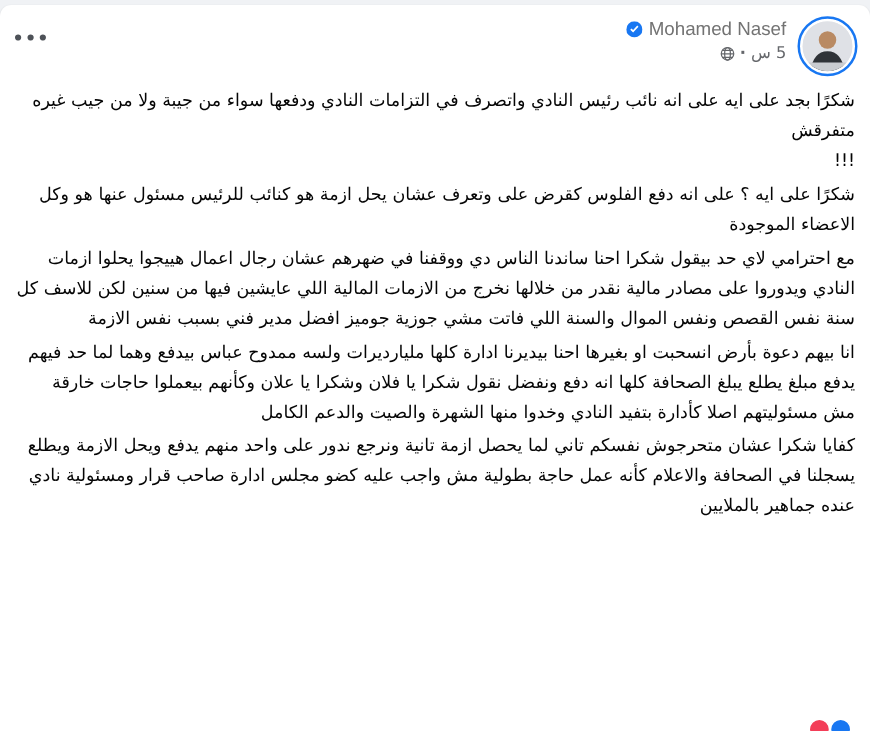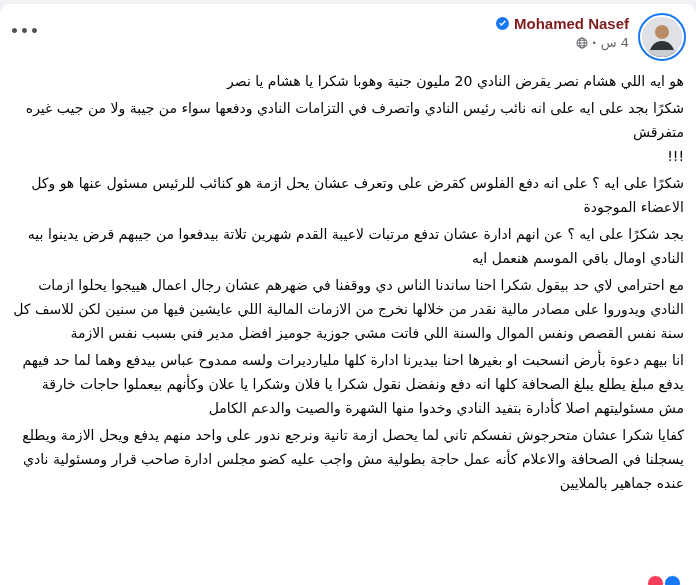--- a/index.html
+++ b/index.html
@@ -50,22 +50,22 @@
     padding-top: 2px;
   }
   .name-row {
     display: flex;
     align-items: center;
     gap: 5px;
     direction: rtl;
   }
   .author-name {
     font-size: 15px;
-    font-weight: bold;
-    color: #7f1d1d;
+    font-weight: normal;
+    color: #737373;
     cursor: pointer;
     font-family: "Liberation Sans", "DejaVu Sans", sans-serif;
   }
   .verified-badge { display: inline-flex; }
   .meta-row {
     display: flex;
     align-items: center;
     gap: 4px;
     direction: rtl;
     color: #65676b;
@@ -133,43 +133,41 @@
       <div class="name-row">
         <span class="author-name">Mohamed Nasef</span>
         <span class="verified-badge">
           <svg width="13" height="13" viewBox="0 0 13 13">
             <circle cx="6.5" cy="6.5" r="6.5" fill="#1877f2"></circle>
             <path d="M3.2 6.7 L5.5 9 L9.8 4.4 L8.8 3.4 L5.5 6.9 L4.2 5.7 Z" fill="#ffffff"></path>
           </svg>
         </span>
       </div>
       <div class="meta-row">
-        <span>4 س</span>
+        <span>5 س</span>
         <span class="meta-dot">·</span>
         <span style="display:inline-flex;">
           <svg width="12" height="12" viewBox="0 0 12 12" fill="none" stroke="#65676b" stroke-width="1">
             <circle cx="6" cy="6" r="5"></circle>
             <ellipse cx="6" cy="6" rx="2.3" ry="5"></ellipse>
             <line x1="1" y1="6" x2="11" y2="6"></line>
             <line x1="1.6" y1="3.2" x2="10.4" y2="3.2"></line>
             <line x1="1.6" y1="8.8" x2="10.4" y2="8.8"></line>
           </svg>
         </span>
       </div>
     </div>
 
     <div class="more-button">•••</div>
   </div>
 
   <div class="post-body">
-    <p class="post-paragraph">هو ايه اللي هشام نصر يقرض النادي 20 مليون جنية وهوبا شكرا يا هشام يا نصر</p>
     <p class="post-paragraph">شكرًا بجد على ايه على انه نائب رئيس النادي واتصرف في التزامات النادي ودفعها سواء من جيبة ولا من جيب غيره متفرقش
 !!!</p>
     <p class="post-paragraph">شكرًا على ايه ؟ على انه دفع الفلوس كقرض على وتعرف عشان يحل ازمة هو كنائب للرئيس مسئول عنها هو وكل الاعضاء الموجودة</p>
-    <p class="post-paragraph">بجد شكرًا على ايه ؟ عن انهم ادارة عشان تدفع مرتبات لاعيبة القدم شهرين تلاتة بيدفعوا من جيبهم قرض يدينوا بيه النادي اومال باقي الموسم هنعمل ايه</p>
     <p class="post-paragraph">مع احترامي لاي حد بيقول شكرا احنا ساندنا الناس دي ووقفنا في ضهرهم عشان رجال اعمال هييجوا يحلوا ازمات النادي ويدوروا على مصادر مالية نقدر من خلالها نخرج من الازمات المالية اللي عايشين فيها من سنين لكن للاسف كل سنة نفس القصص ونفس الموال والسنة اللي فاتت مشي جوزية جوميز افضل مدير فني بسبب نفس الازمة</p>
     <p class="post-paragraph">انا بيهم دعوة بأرض انسحبت او بغيرها احنا بيديرنا ادارة كلها مليارديرات ولسه ممدوح عباس بيدفع وهما لما حد فيهم يدفع مبلغ يطلع يبلغ الصحافة كلها انه دفع ونفضل نقول شكرا يا فلان وشكرا يا علان وكأنهم بيعملوا حاجات خارقة مش مسئوليتهم اصلا كأدارة بتفيد النادي وخدوا منها الشهرة والصيت والدعم الكامل</p>
     <p class="post-paragraph">كفايا شكرا عشان متحرجوش نفسكم تاني لما يحصل ازمة تانية ونرجع ندور على واحد منهم يدفع ويحل الازمة ويطلع يسجلنا في الصحافة والاعلام كأنه عمل حاجة بطولية مش واجب عليه كضو مجلس ادارة صاحب قرار ومسئولية نادي عنده جماهير بالملايين</p>
   </div>
 
 </div>
 
 <div class="reactions-row">
   <span class="reaction-circle reaction-love" style="background-color: rgb(243, 62, 88);"></span>
   <span class="reaction-circle" style="background-color: rgb(24, 119, 242);"></span>

